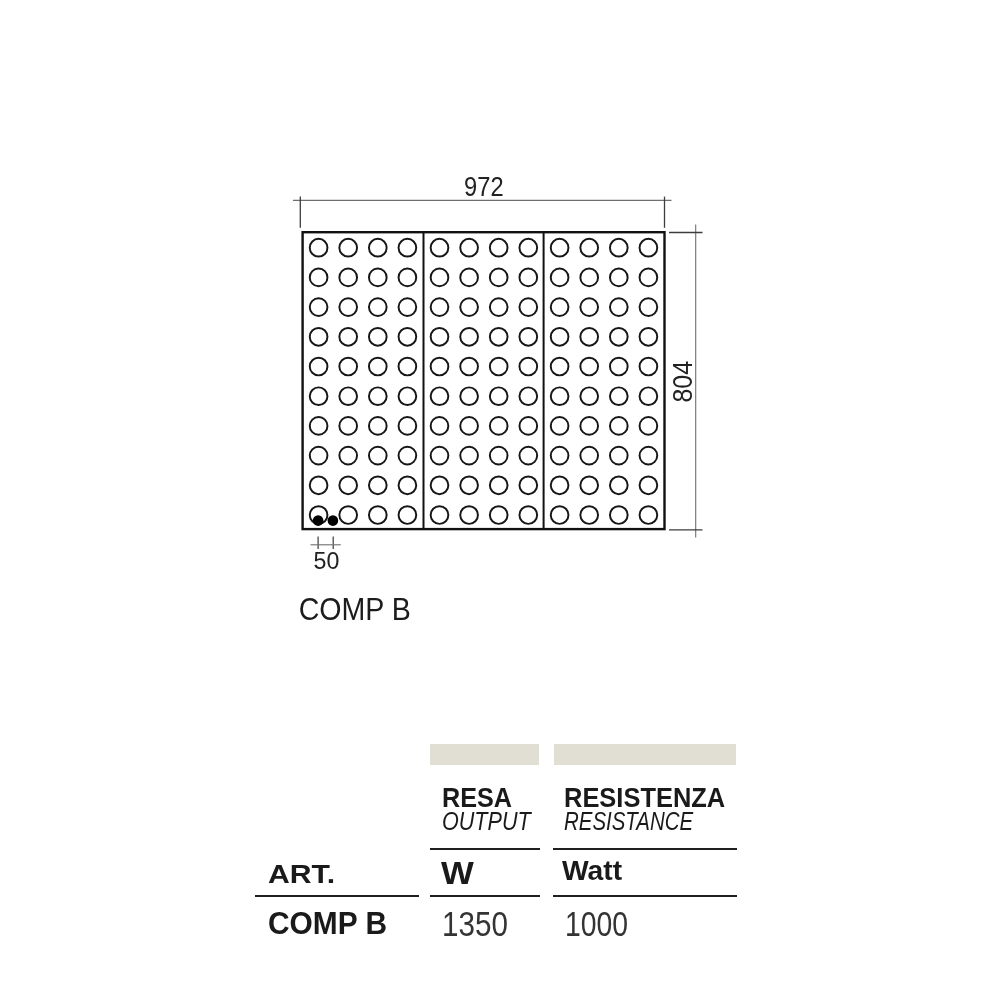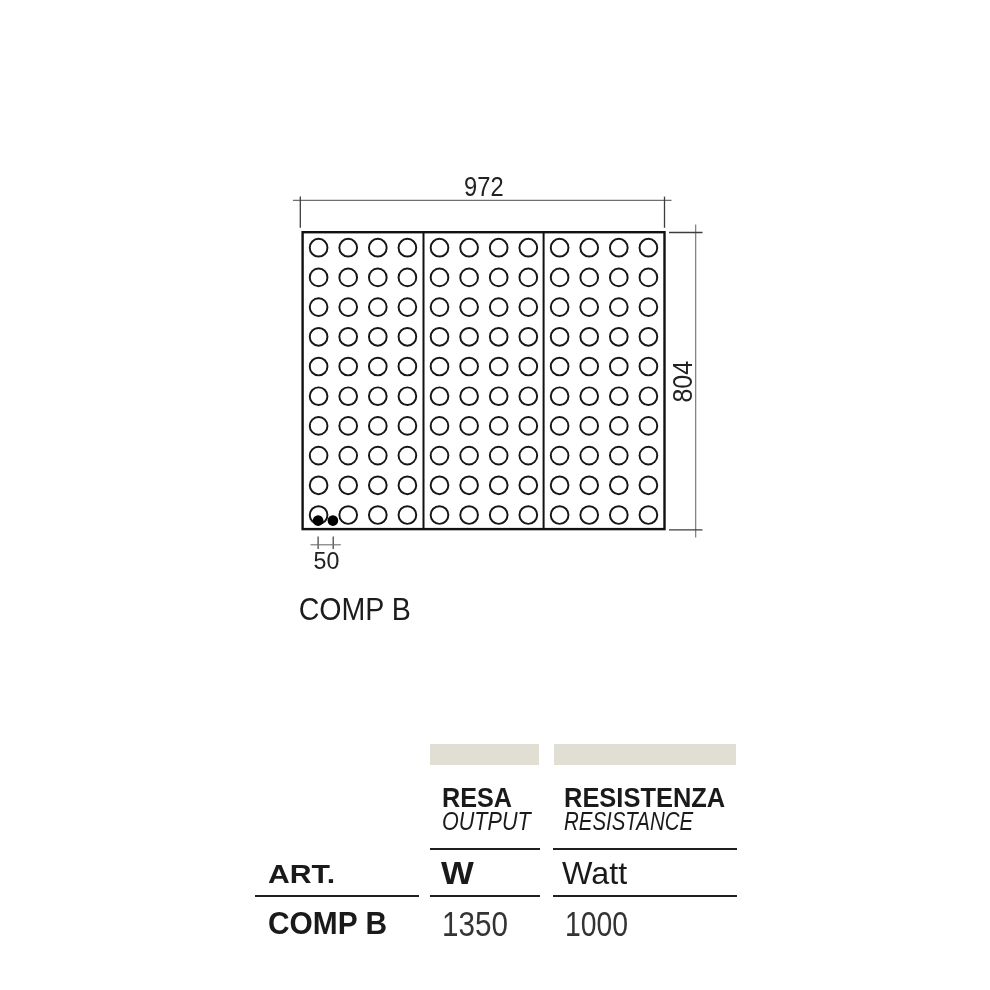--- a/index.html
+++ b/index.html
@@ -189,21 +189,21 @@
 <div class="t" style="left:564.3px;top:783.6px;font-size:28px;font-weight:bold;transform:scaleX(0.909);transform-origin:left top;">RESISTENZA</div>
 
 <div class="t" style="left:564.3px;top:808px;font-size:26px;font-style:italic;transform:scaleX(0.786);transform-origin:left top;">RESISTANCE</div>
 
 <div class="rule" style="left:429.6px;top:847.9px;width:110.2px;"></div>
 
 <div class="rule" style="left:552.5px;top:847.9px;width:184.5px;"></div>
 
 <div class="t" style="left:441.2px;top:857px;font-size:32px;font-weight:bold;transform:scaleX(1.087);transform-origin:left top;">W</div>
 
-<div class="t" style="left:562.3px;top:857px;font-size:32px;font-weight:normal;transform:scaleX(1.009);transform-origin:left top;">Watt</div>
+<div class="t" style="left:562.3px;top:857px;font-size:28px;font-weight:bold;transform:scaleX(1.009);transform-origin:left top;">Watt</div>
 
 <div class="t" style="left:268.4px;top:860.8px;font-size:26px;font-weight:bold;transform:scaleX(1.16);transform-origin:left top;">ART.</div>
 
 <div class="rule" style="left:254.7px;top:895.4px;width:163.9px;"></div>
 
 <div class="rule" style="left:429.6px;top:895.4px;width:110.2px;"></div>
 
 <div class="rule" style="left:552.5px;top:895.4px;width:184.5px;"></div>
 
 <div class="t" style="left:267.8px;top:907.3px;font-size:32px;font-weight:bold;transform:scaleX(0.934);transform-origin:left top;">COMP B</div>

